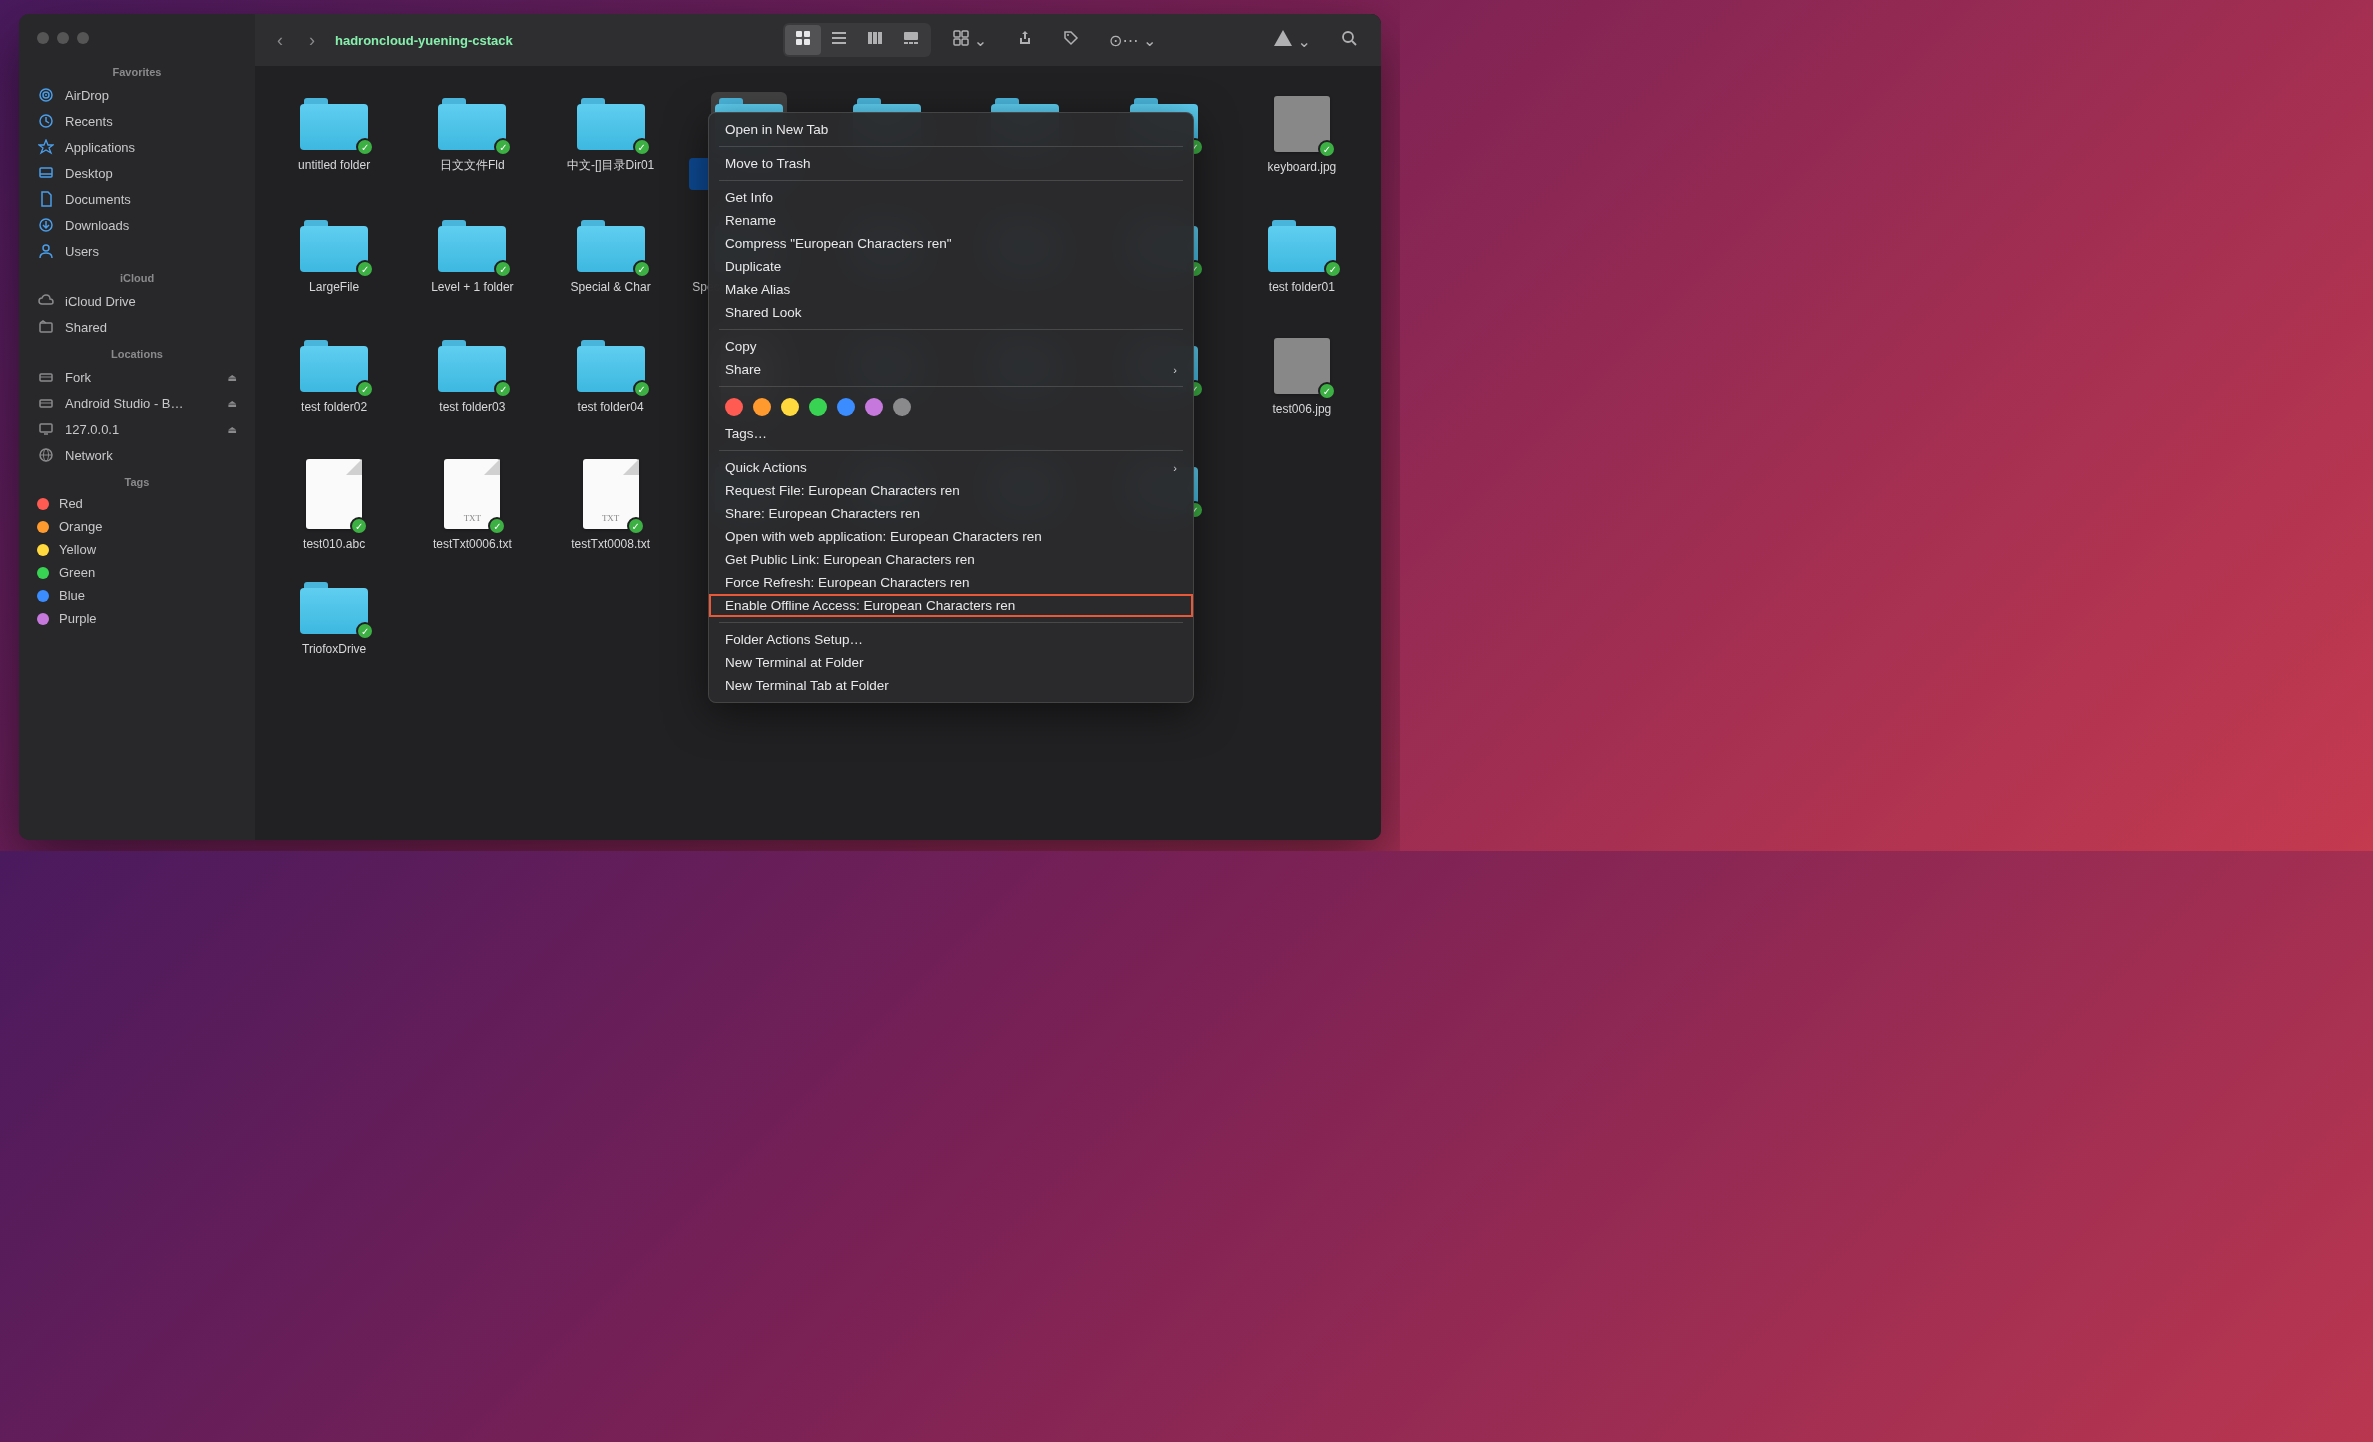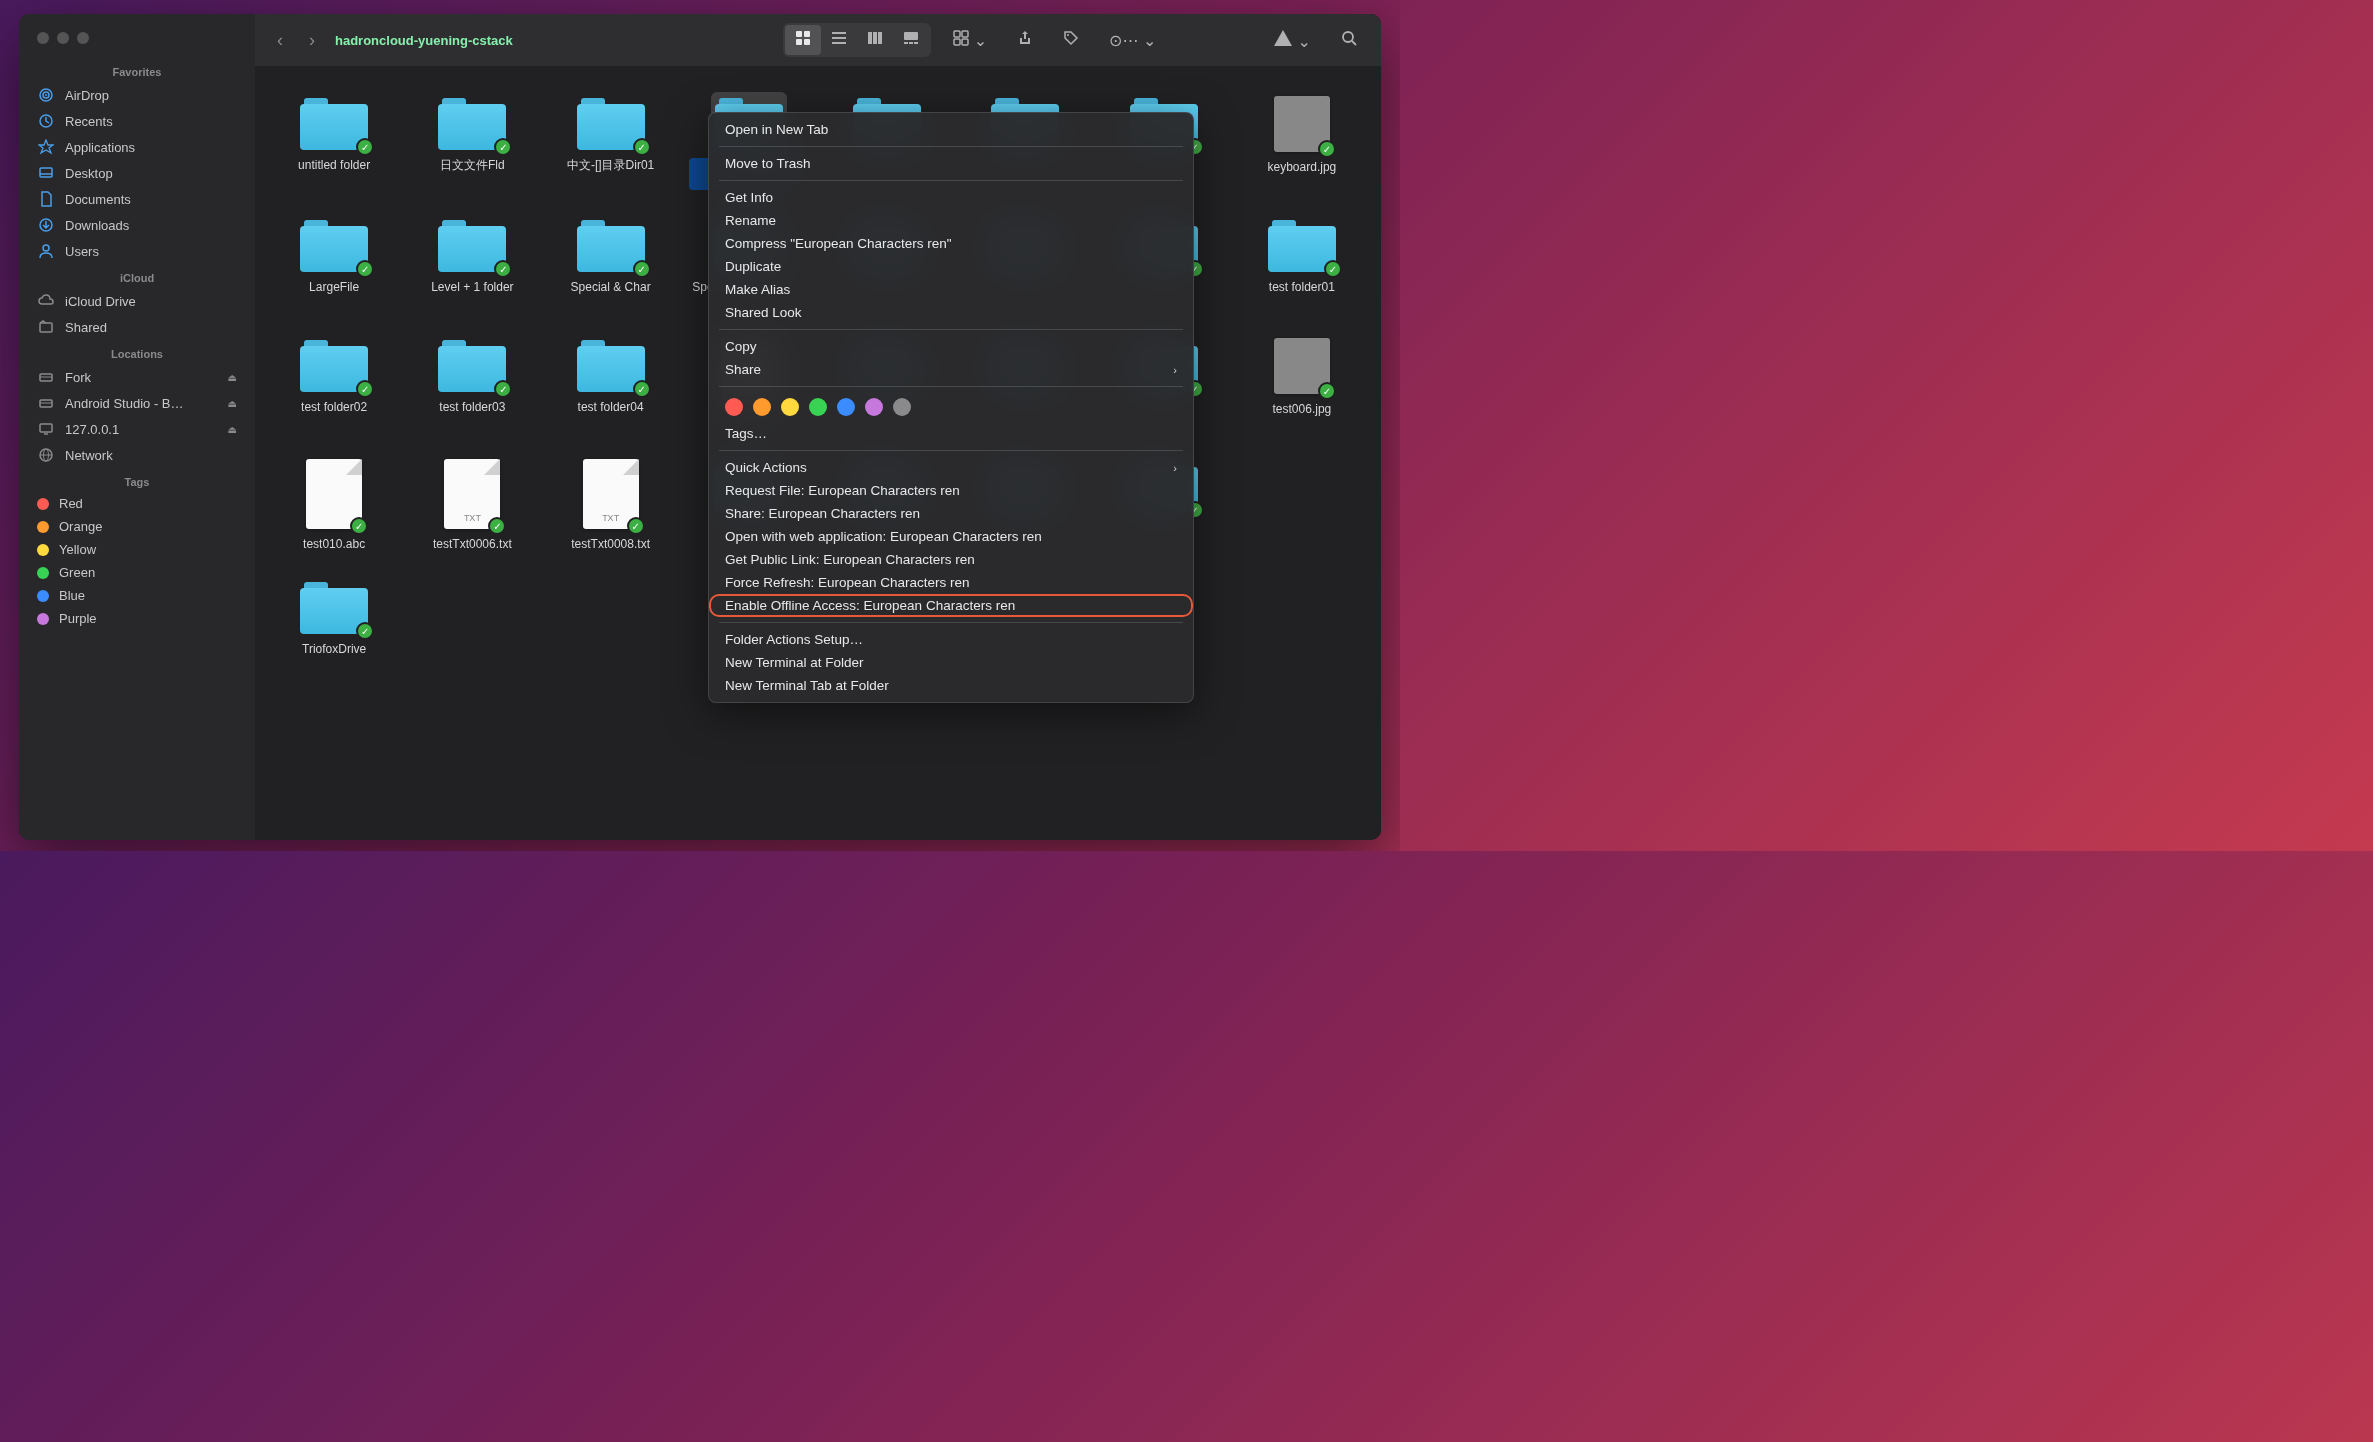--- a/index.html
+++ b/index.html
@@ -26,30 +26,30 @@
 .file-item { display: flex; flex-direction: column; align-items: center; gap: 4px; cursor: pointer; padding: 6px 2px; }
 .file-item.selected .file-icon-wrap { background: rgba(255,255,255,0.15); border-radius: 6px; }
 .file-item.selected .file-label { background: rgba(0,100,220,0.6); border-radius: 4px; padding: 1px 4px; }
 .file-icon-wrap { position: relative; padding: 4px; }
 .folder-icon { width: 68px; height: 54px; position: relative; }
 .folder-body { position: absolute; bottom: 0; width: 68px; height: 46px; background: linear-gradient(180deg, #5fcef0 0%, #3db8e0 100%); border-radius: 4px; }
 .folder-tab { position: absolute; top: 2px; left: 4px; width: 24px; height: 10px; background: #4ab5db; border-radius: 3px 3px 0 0; }
 .file-doc { width: 56px; height: 70px; background: #fafafa; border-radius: 3px; position: relative; box-shadow: 0 1px 3px rgba(0,0,0,0.3); }
 .file-doc::before { content: ""; position: absolute; top: 0; right: 0; width: 16px; height: 16px; background: linear-gradient(135deg, transparent 48%, #d0d0d0 52%); }
 .file-img { width: 56px; height: 56px; background: #888; border-radius: 3px; box-shadow: 0 1px 3px rgba(0,0,0,0.3); }
-.file-txt-label { position: absolute; bottom: 6px; left: 50%; transform: translateX(-50%); font-size: 9px; color: #888; }
+.file-txt-label { position: absolute; bottom: 6px; left: 50%; transform: translateX(-50%); font-size: 9px; color: #888; font-family: Liberation Serif, serif; }
 .check-badge { position: absolute; bottom: -2px; right: -2px; width: 18px; height: 18px; background: #3cb043; border: 2px solid #212123; border-radius: 50%; display: flex; align-items: center; justify-content: center; color: #fff; font-size: 10px; }
 .file-label { color: #d8d8db; font-size: 12px; text-align: right; max-width: 120px; line-height: 1.25; word-wrap: break-word; }
 .context-menu { position: absolute; left: 708px; top: 112px; width: 486px; background: rgba(42,42,44,0.97); border: 1px solid rgba(255,255,255,0.12); border-radius: 8px; padding: 5px 0; box-shadow: 0 10px 40px rgba(0,0,0,0.5); z-index: 100; backdrop-filter: blur(20px); }
 .menu-item { padding: 4px 16px; color: #e8e8ea; font-size: 13.5px; cursor: pointer; display: flex; align-items: center; }
 .menu-divider { height: 1px; background: rgba(255,255,255,0.14); margin: 5px 10px; }
 .menu-arrow { margin-left: auto; font-size: 11px; color: #d0d0d3; }
 .tag-colors { display: flex; gap: 10px; padding: 6px 16px; }
 .tag-color { width: 18px; height: 18px; border-radius: 50%; cursor: pointer; }
-.highlighted-item { border: 2px solid #e8593a; border-radius: 10px; padding: 2px 14px; }
+.highlighted-item { border: 2px solid #e8593a; border-radius: 0; padding: 2px 14px; }
 .svg-ic { width: 16px; height: 16px; }
 </style>
 </head>
 <body>
 
 <div class="finder-window">
   <div class="sidebar">
     <div class="traffic-lights">
       <div class="traffic-light"></div>
       <div class="traffic-light"></div>

